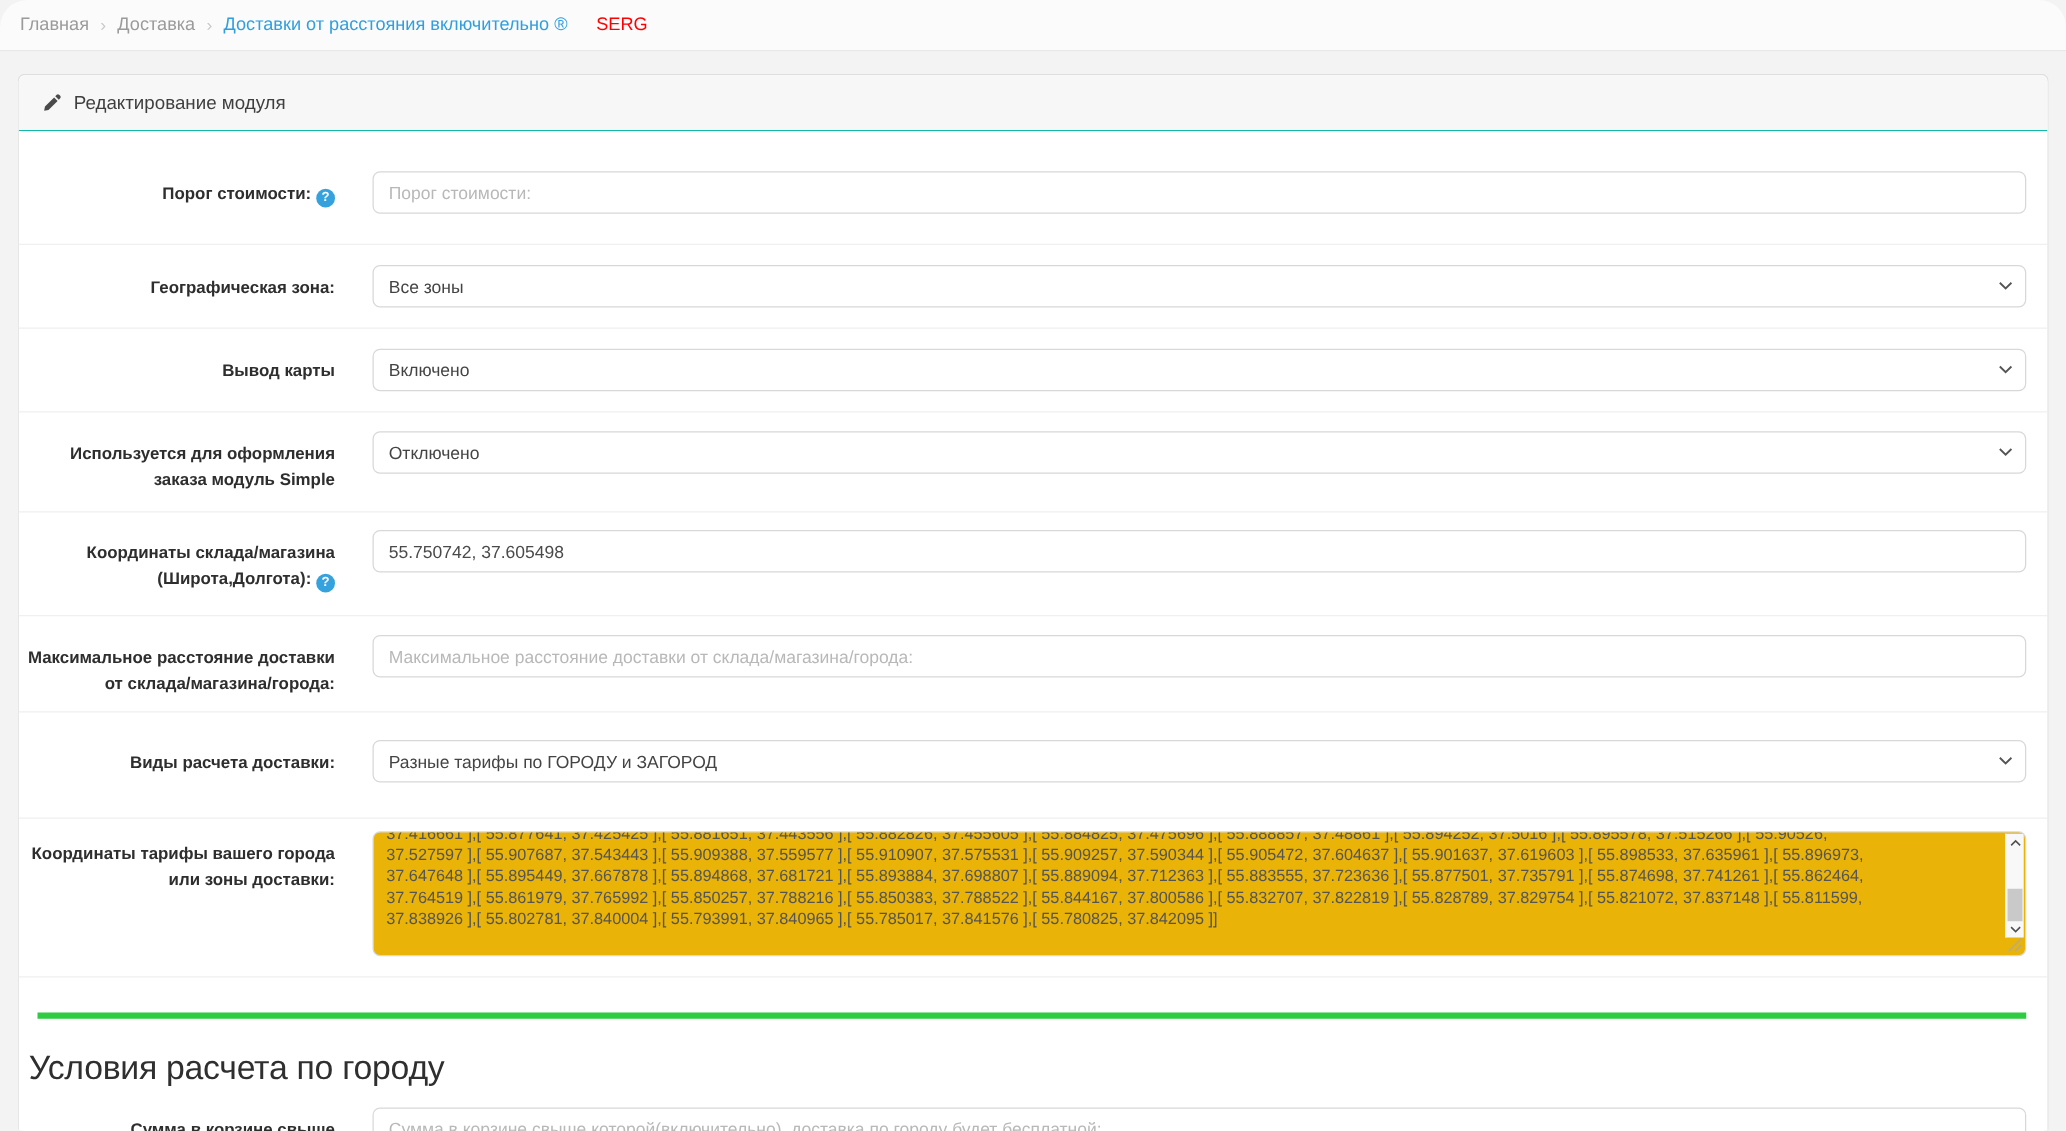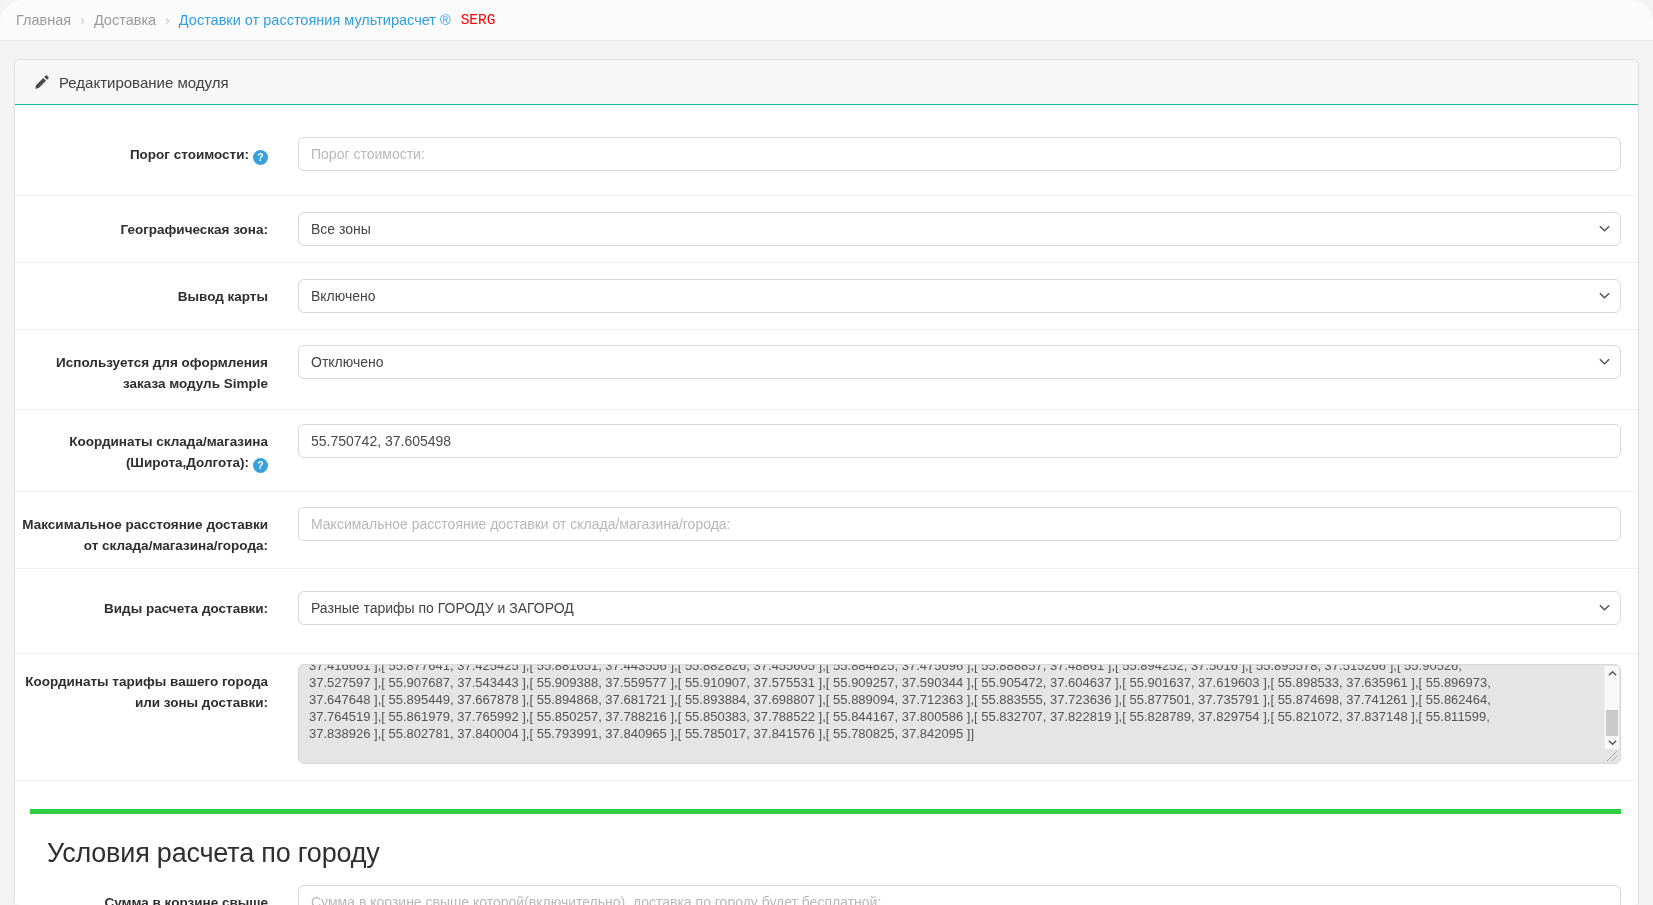--- a/index.html
+++ b/index.html
@@ -18,21 +18,21 @@
   .page{width:1653px;height:905px;overflow:hidden;position:relative;border-radius:22px;}
 
   
   .breadcrumb{
     height:41px;background:#fbfbfb;border-bottom:1px solid #e8e8e8;
     display:flex;align-items:center;padding:0 16px;font-size:14.5px;gap:9px;
   }
   .bc-muted{color:#9b9b9b;cursor:pointer;}
   .bc-sep{color:#c9c9c9;font-size:14px;}
   .bc-active{color:var(--accent-blue);cursor:pointer;}
-  .bc-brand{color:var(--brand-red);margin-left:1px;font-family:Liberation Mono, monospace;}
+  .bc-brand{color:var(--brand-red);margin-left:14px;}
 
   
   .panel{
     margin:18px 14px 0;background:#ffffff;border:1px solid #dedede;
     border-bottom:none;border-radius:6px 6px 0 0;
   }
   .panel-header{
     height:45px;display:flex;align-items:center;gap:10px;
     background:#f7f7f7;border-bottom:1px solid #14b8a6;
     padding:0 19px;border-radius:6px 6px 0 0;
@@ -75,52 +75,52 @@
 
   .help{
     display:inline-block;width:15px;height:15px;border-radius:50%;
     background:var(--help-blue);color:#fff;font-size:10.5px;font-weight:bold;
     line-height:15px;text-align:center;vertical-align:-2px;margin-left:4px;cursor:pointer;
   }
 
   
   .tarea{
     position:relative;height:100px;border:1px solid #d8d8d8;border-radius:6px;
-    background:#e5e5e5;overflow:hidden;cursor:text;
+    background:#eab308;overflow:hidden;cursor:text;
   }
   .tarea-inner{
     white-space:pre;margin-top:-8px;padding:0 30px 0 10px;
     font:13px/17px "Liberation Sans","DejaVu Sans",sans-serif;color:#555;
   }
   .fsb{
     position:absolute;top:1px;right:1px;width:15px;height:83px;
     background:#f8f8f8;border-left:1px solid #eee;
   }
   .fsb-btn{height:14px;display:flex;align-items:center;justify-content:center;color:#505050;}
   .fsb-btn.down{position:absolute;bottom:0;left:0;right:0;}
   .fsb-thumb{position:absolute;left:1px;right:1px;top:44px;height:26px;background:#c9c9c9;}
   .grip{position:absolute;right:2px;bottom:2px;width:13px;height:13px;color:#aaa;}
 
   
   .divider{height:5px;background:var(--divider-green);margin:28px 17px 0 15px;border:none;}
   .section-title{
-    font-size:27px;font-weight:500;color:#2f2f2f;margin:24px 0 6px 32px;letter-spacing:-0.2px;
+    font-size:27px;font-weight:500;color:#2f2f2f;margin:24px 0 6px 8px;letter-spacing:-0.2px;
   }
 </style>
 </head>
 <body>
 
 <div class="page">
 
   <nav class="breadcrumb">
     <span class="bc-muted">Главная</span>
     <span class="bc-sep">›</span>
     <span class="bc-muted">Доставка</span>
     <span class="bc-sep">›</span>
-    <span class="bc-active">Доставки от расстояния мультирасчет ®</span>
+    <span class="bc-active">Доставки от расстояния включительно ®</span>
     <span class="bc-brand">SERG</span>
   </nav>
 
   <section class="panel">
     <header class="panel-header">
       <span class="pencil">
         <svg width="15" height="15" viewBox="0 0 16 16">
             <path fill="currentColor" d="M12.1.9a1.5 1.5 0 0 1 2.1 0l.9.9a1.5 1.5 0 0 1 0 2.1l-1.2 1.2-3-3L12.1.9zM9.9 3.1l3 3-7.8 7.8-3.7.7.7-3.7L9.9 3.1z"></path>
           </svg>
       </span>

